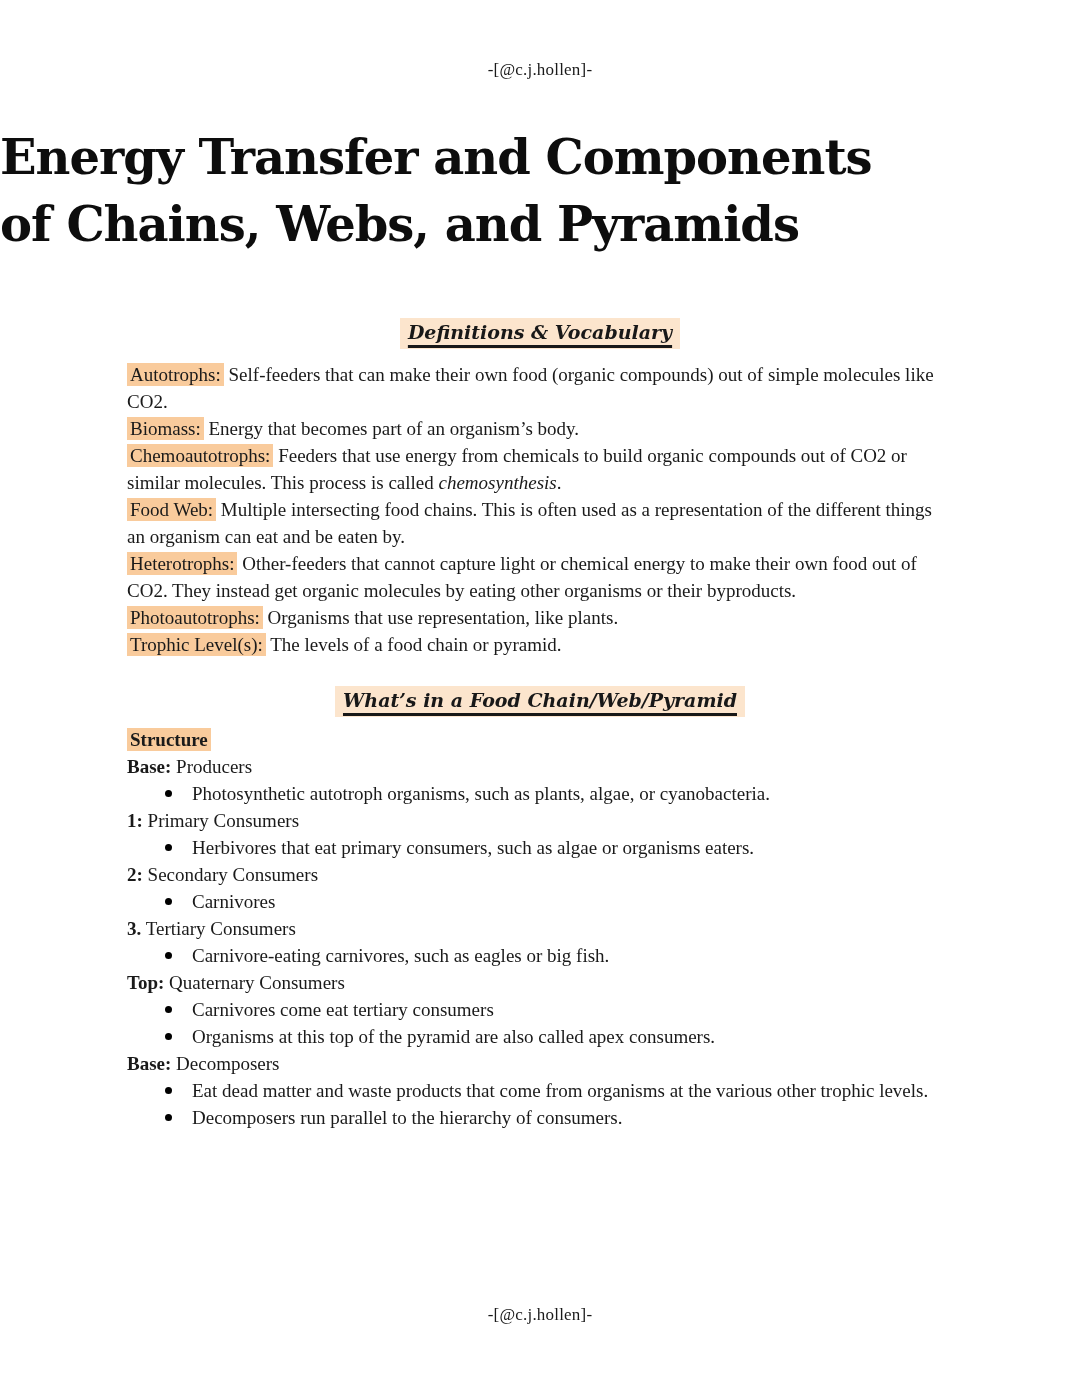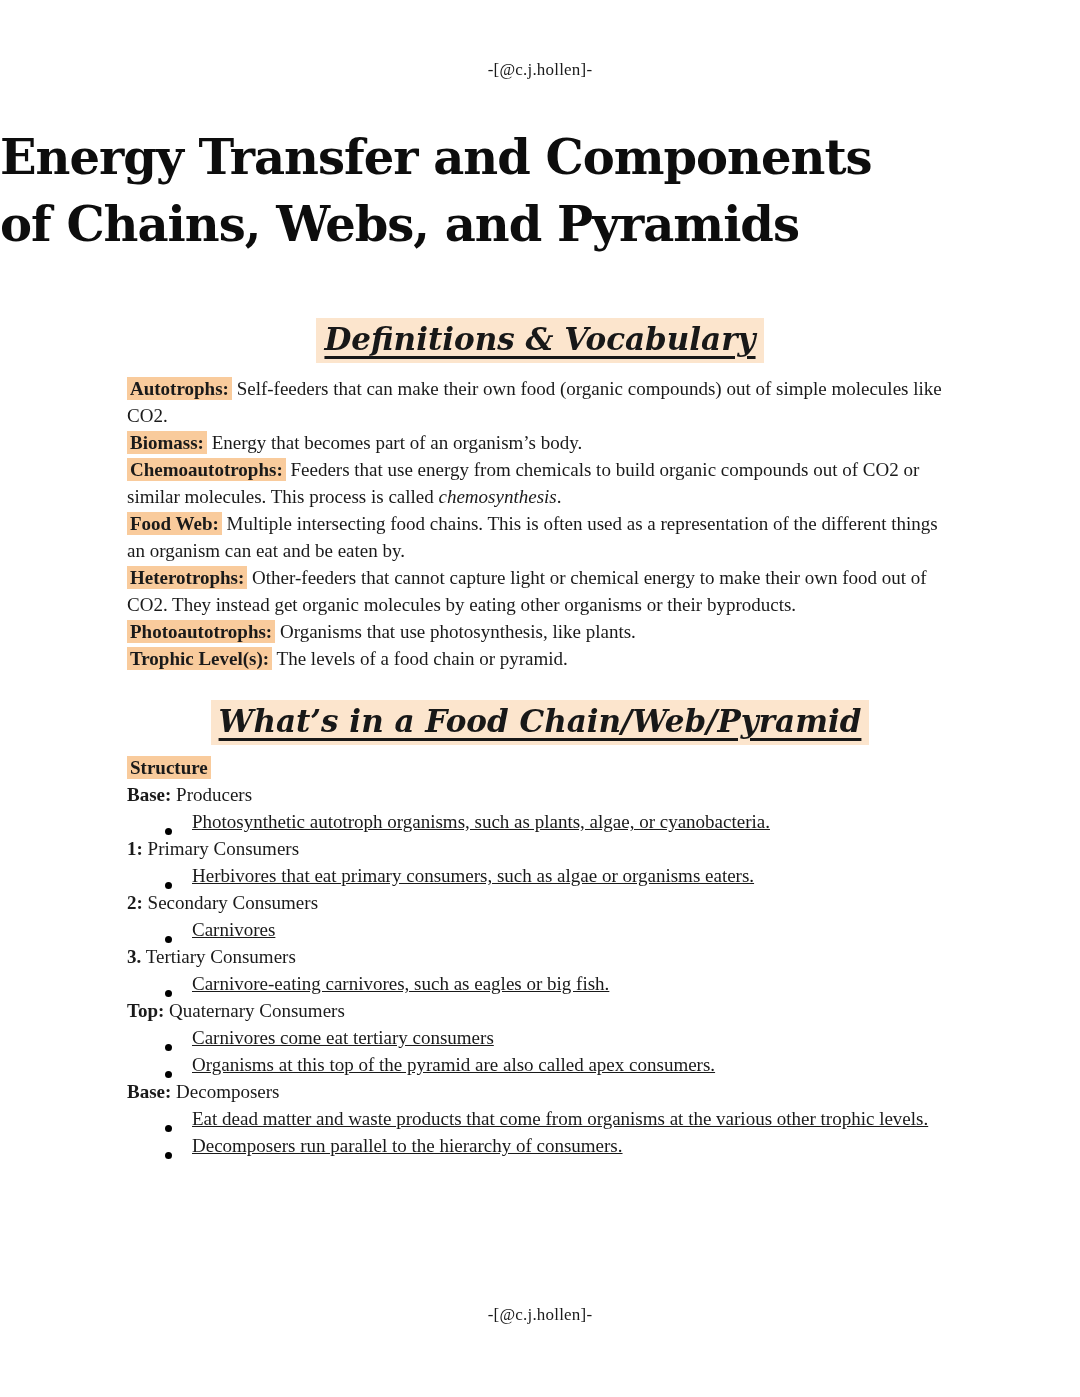--- a/index.html
+++ b/index.html
@@ -40,47 +40,46 @@
     text-align: center;
   }
   .heading-wrap.first { margin-top: 60px; }
   .heading-wrap.second { margin-top: 28px; }
   .script-heading {
     display: inline-block;
     background: var(--heading-highlight);
     font-family: "DejaVu Serif", serif;
     font-style: italic;
     font-weight: 700;
-    font-size: 31px;
+    font-size: 19px;
     padding: 3px 8px 6px 8px;
     color: #181818;
   }
   .script-heading .underlined {
     text-decoration: underline;
     text-decoration-thickness: 3px;
     text-underline-offset: 6px;
   }
   .content {
     margin: 12px 127px 0 127px;
     font-size: 19px;
     line-height: 27px;
   }
   .content.structure { margin-top: 9px; }
   .def, .level, .sub-label-row { color: var(--text-color); }
   .b { font-weight: 700; }
   .hl {
     background: var(--term-highlight);
     padding: 1px 3px;
   }
-  .term { font-weight: 700; }
+  .term { font-weight: 400; }
   .bullet {
     display: flex;
-    align-items: flex-end;
+    align-items: flex-start;
     padding-left: 38px;
-    text-decoration: underline;
   }
   .dot {
     flex: none;
     width: 7px;
     height: 7px;
     border-radius: 50%;
     background: #000;
     margin-top: 10px;
     margin-right: 20px;
   }
@@ -127,21 +126,21 @@
     <p class="def">
       <span class="hl term">Food Web:</span>
       <span>Multiple intersecting food chains. This is often used as a representation of the different things an organism can eat and be eaten by.</span>
     </p>
     <p class="def">
       <span class="hl term">Heterotrophs:</span>
       <span>Other-feeders that cannot capture light or chemical energy to make their own food out of CO2. They instead get organic molecules by eating other organisms or their byproducts.</span>
     </p>
     <p class="def">
       <span class="hl term">Photoautotrophs:</span>
-      <span>Organisms that use photosynthesis, like plants.</span>
+      <span>Organisms that use representation, like plants.</span>
     </p>
     <p class="def">
       <span class="hl term">Trophic Level(s):</span>
       <span>The levels of a food chain or pyramid.</span>
     </p>
   </div>
 
   <div class="heading-wrap second">
     <span class="script-heading"><span class="underlined">What’s in a Food Chain/Web/Pyramid</span></span>
   </div>

